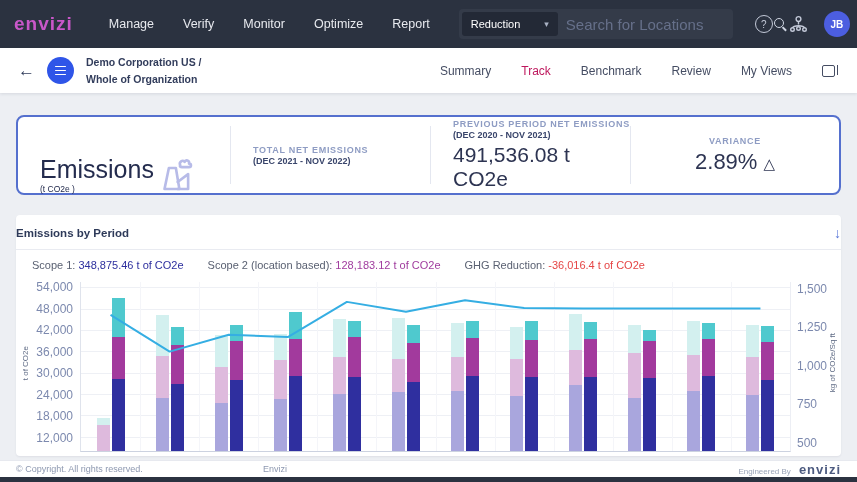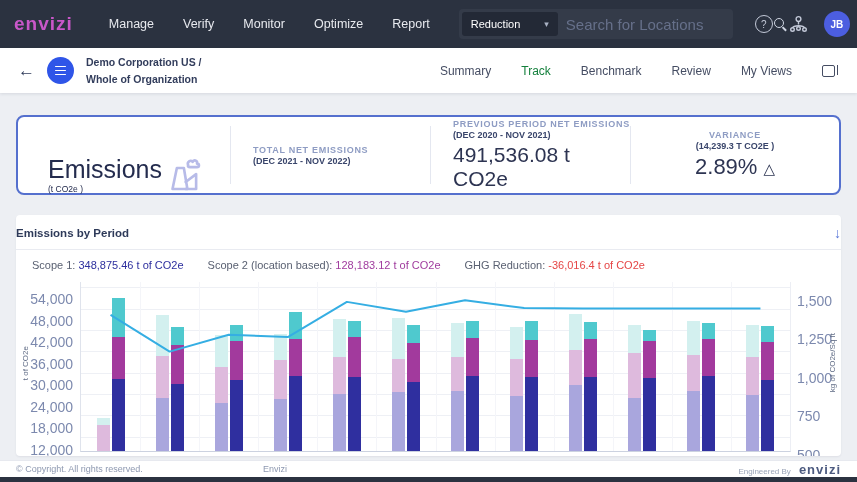--- a/index.html
+++ b/index.html
@@ -30,30 +30,30 @@
   .avatar { width:26px; height:26px; border-radius:50%; background:#4c5ee0; color:#fff; font-size:10px; font-weight:700; display:flex; align-items:center; justify-content:center; cursor:pointer; }
 
   
   .subheader { height:45px; background:#fff; display:flex; align-items:center; padding:0 18px; box-shadow:0 1px 3px rgba(40,50,80,.12); position:relative; z-index:5; }
   .back { font-size:17px; color:#2e3a59; cursor:pointer; margin-right:12px; }
   .menu-circle { width:27px; height:27px; border-radius:50%; background:#2f55e8; display:flex; flex-direction:column; align-items:center; justify-content:center; gap:2.5px; cursor:pointer; margin-right:12px; }
   .menu-circle i { display:block; width:11px; height:1.5px; background:#fff; border-radius:1px; }
   .crumbs { font-size:10.5px; font-weight:700; color:#323d5c; line-height:1.55; }
   .tabs { margin-left:auto; display:flex; align-items:center; gap:30px; font-size:12px; color:#454d63; }
   .tab { cursor:pointer; }
-  .tab.active { color:#15803d; }
+  .tab.active { color:#be185d; }
   .panel-icon { position:relative; width:17px; height:12px; cursor:pointer; }
   .panel-icon::before { content:""; position:absolute; left:0; top:0; width:11px; height:10px; border:1.5px solid #454d63; border-radius:2px; }
   .panel-icon::after { content:""; position:absolute; right:1px; top:0; width:1.5px; height:10px; background:#454d63; }
 
   
   .content { padding:22px 16px 0; }
 
   .summary-card { background:#fff; border:2px solid #5570ce; border-radius:8px; height:80px; display:flex; align-items:center; }
-  .sc-left { width:212px; display:flex; align-items:center; justify-content:center; padding:0 18px 0 22px;margin-top:40px; }
+  .sc-left { width:212px; display:flex; align-items:center; justify-content:flex-start; padding:0 18px 0 22px;margin-top:40px; }
   .sc-title { font-size:25px; color:#242c4e; font-weight:500; line-height:1; }
   .sc-unit { font-size:8.5px; color:#242c4e; margin-top:2px; }
   .vdiv { width:1px; height:58px; background:#e4e7f0; }
   .metric { flex:1; padding-left:22px; }
   .m-label { font-size:9px; letter-spacing:.7px; font-weight:700; color:#8e9cc3; }
   .m-period { font-size:9px; font-weight:700; color:#39456b; margin-top:1px; }
   .m-value { font-size:21px; color:#2d3452; margin-top:3px; }
   .metric.variance { flex:none; width:208px; padding:0; text-align:center; }
   .tri { font-size:15px; margin-left:6px; }
 
@@ -61,21 +61,21 @@
   .chart-card { margin-top:20px; background:#fff; border-radius:4px; height:241px; box-shadow:0 1px 2px rgba(40,50,80,.08); overflow:hidden; }
   .chart-header { display:flex; align-items:center; justify-content:space-between; padding:11px 0 9px; border-bottom:1px solid #e9ebf1; }
   .chart-title { font-size:11.5px; font-weight:700; color:#2e3a59; }
   .dl { font-size:14px; color:#5b79d9; cursor:pointer; line-height:1; }
   .legend-row { display:flex; gap:24px; padding:9px 16px 3px; font-size:11px; color:#5a6172; }
   .legend-item .lv { font-weight:400; margin-left:3px; }
 
   .chart-body { display:flex; height:178px; }
   .y-rot { width:18px; display:flex; align-items:center; justify-content:center; font-size:8px; color:#5f6b85; }
   .y-rot span { writing-mode:vertical-rl; transform:rotate(180deg); white-space:nowrap; }
-  .ticks-col { position:relative; margin-top:20px; height:170px; font-size:14px; color:#7c89ae; }
+  .ticks-col { position:relative; margin-top:8px; height:170px; font-size:12px; color:#7c89ae; }
   .ticks-left { width:46px; }
   .ticks-right { width:32px; }
   .tick { position:absolute; transform:translateY(-50%); white-space:nowrap; }
   .ticks-left .tick { right:7px; }
   .ticks-right .tick { left:6px; }
   .plot { flex:1; position:relative; margin-top:8px; height:170px; border-bottom:1px solid #ccd2e0; border-left:1px solid #dfe3ec; border-right:1px solid #eceef4; }
   .gridline { position:absolute; left:0; right:0; height:1px; background:#eef0f5; }
   .vgrid { position:absolute; top:0; bottom:0; width:1px; background:#f4f5f9; }
   .bar-group { position:absolute; top:0; bottom:0; display:flex; align-items:flex-end; justify-content:center; gap:2px; }
   .bar { position:relative; z-index:2; width:13px; height:100%; display:flex; flex-direction:column-reverse; }
@@ -171,21 +171,20 @@
 
     <div class="metric">
       <div class="m-label">PREVIOUS PERIOD NET EMISSIONS</div>
       <div class="m-period">(DEC 2020 - NOV 2021)</div>
       <div class="m-value">491,536.08 t CO2e</div>
     </div>
     <div class="vdiv"></div>
 
     <div class="metric variance">
       <div class="m-label">VARIANCE</div>
-      <div class="m-period">(14,239.3 T CO2E )</div>
       <div class="m-value" style="font-size:22px">
         <span>2.89%</span><span class="tri">△</span>
       </div>
     </div>
   </section>
 
   <section class="chart-card">
     <div class="chart-header">
       <span class="chart-title">Emissions by Period</span>
       <span class="dl">↓</span>

